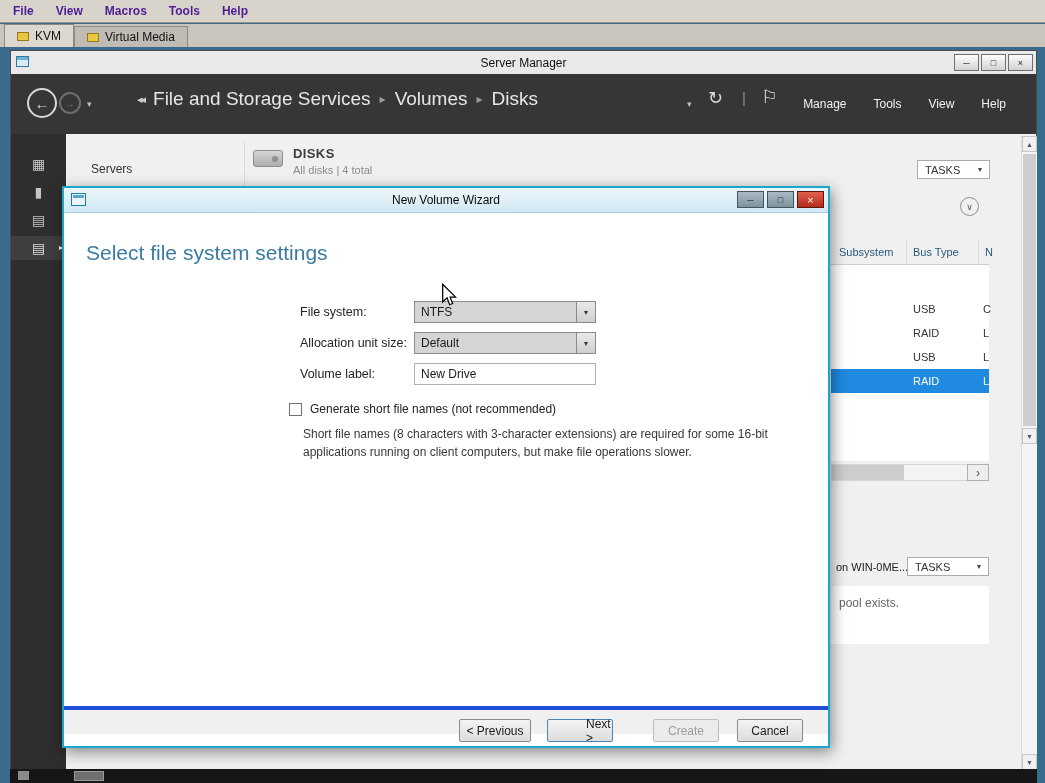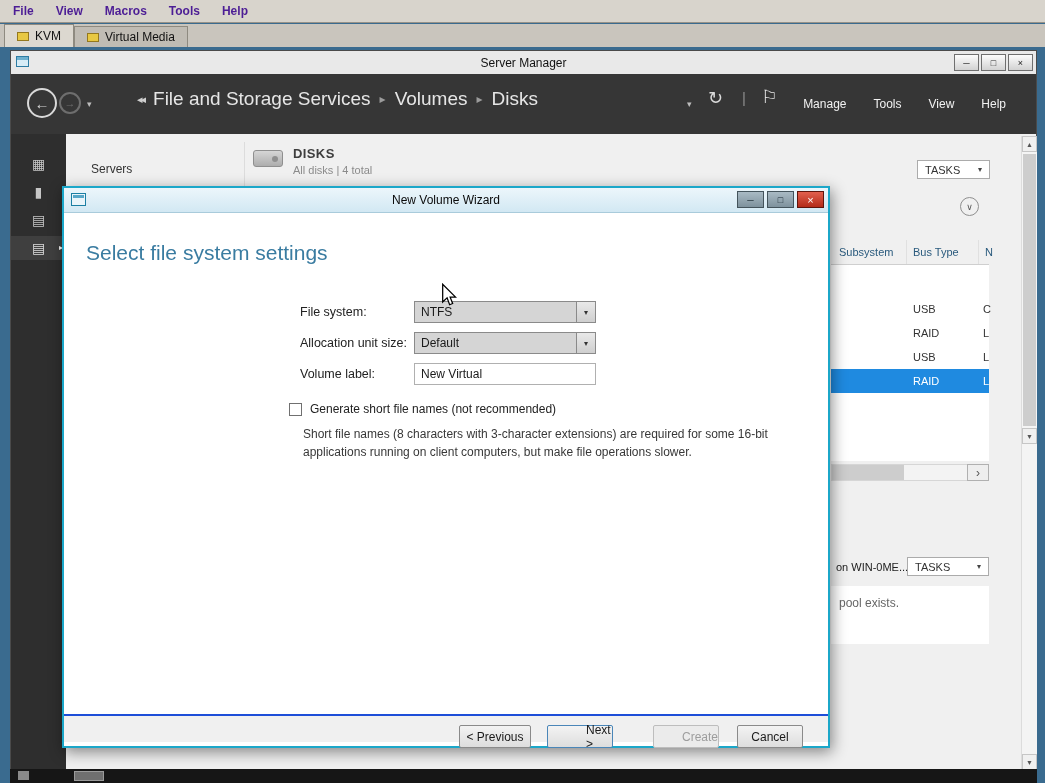--- a/index.html
+++ b/index.html
@@ -127,26 +127,26 @@
            font-size:12px; color:#1a1a1a; display:flex; align-items:center; padding-left:6px; }
   .combo .ddb { position:absolute; right:0; top:0; width:19px; height:20px; background:linear-gradient(#e9e9e9,#cfcfcf);
                 border-left:1px solid #8a8a8a; display:flex; align-items:center; justify-content:center; font-size:8px; color:#333; }
   .cb1 { top:88px; } .cb2 { top:119px; }
   .textbox { position:absolute; left:350px; top:150px; width:182px; height:22px; background:#fff; border:1px solid #b0b0b0;
              font-size:12px; color:#1a1a1a; display:flex; align-items:center; padding-left:6px; }
   .checkbox { position:absolute; left:225px; top:190px; width:13px; height:13px; background:#fff; border:1px solid #707070; }
   .cb-label { position:absolute; left:246px; top:189px; font-size:12px; color:#222; }
   .note { position:absolute; left:239px; top:212px; width:478px; font-size:12px; color:#383838; line-height:1.5; }
 
-  .wiz-footer { position:absolute; left:0; bottom:4px; width:764px; height:28px; background:#f0f0f0; border-top:2px solid #1d4ed8; }
+  .wiz-footer { position:absolute; left:0; bottom:12px; width:764px; height:28px; background:#f0f0f0; border-top:4px solid #1d4ed8; }
   .btn { position:absolute; top:9px; height:23px; background:linear-gradient(#f3f3f3,#dddddd); border:1px solid #8a8a8a;
          border-radius:2px; font-size:12px; color:#1a1a1a; display:flex; align-items:center; justify-content:center; }
   .b-prev { left:395px; width:72px; }
   .b-next { left:483px; width:66px; border-color:#4a86b8;padding-left:38px; }
-  .b-create { left:589px; width:66px; background:#ebebeb; border-color:#bdbdbd; color:#9d9d9d;justify-content:flex-end; }
+  .b-create { left:589px; width:66px; background:#ebebeb; border-color:#bdbdbd; color:#9d9d9d; }
   .b-cancel { left:673px; width:66px; }
 
   .cursor { position:absolute; left:441px; top:283px; z-index:99; }
 </style>
 </head>
 <body>
 
 <div class="stage">
 
   <div class="menubar">
@@ -326,21 +326,21 @@
       <span class="f-label fl2">Allocation unit size:</span>
       <div class="combo cb2">
         <span>Default</span>
         <span class="ddb">
             <span>▾</span>
           </span>
       </div>
 
       <span class="f-label fl3">Volume label:</span>
       <div class="textbox">
-        <span>New Virtual</span>
+        <span>New Drive</span>
       </div>
 
       <div class="checkbox"></div>
       <span class="cb-label">Generate short file names (not recommended)</span>
       <div class="note">Short file names (8 characters with 3-character extensions) are required for some 16-bit applications running on client computers, but make file operations slower.</div>
     </div>
 
     <div class="wiz-footer">
       <div class="btn b-prev">
           <span>&lt; Previous</span>

